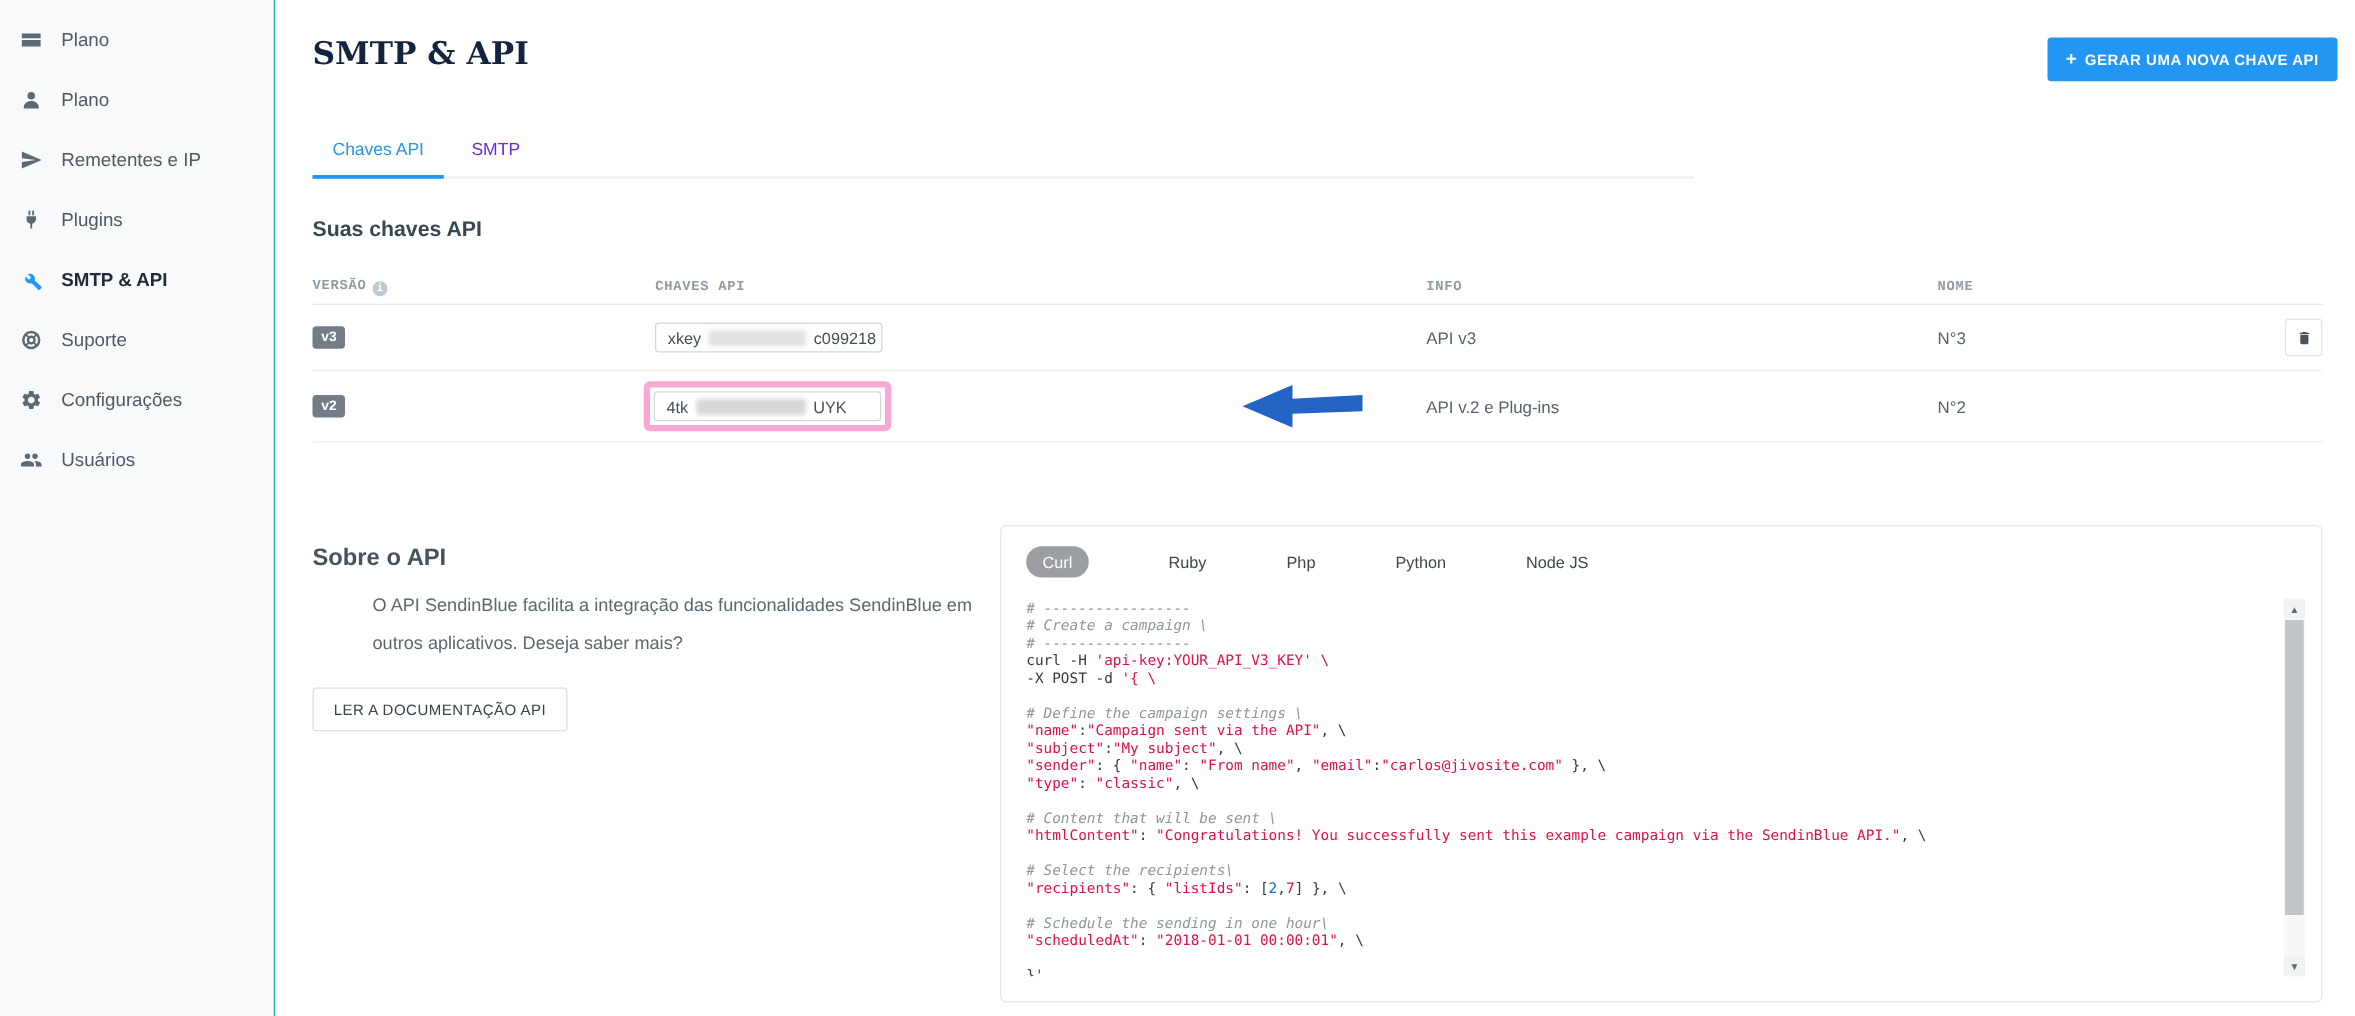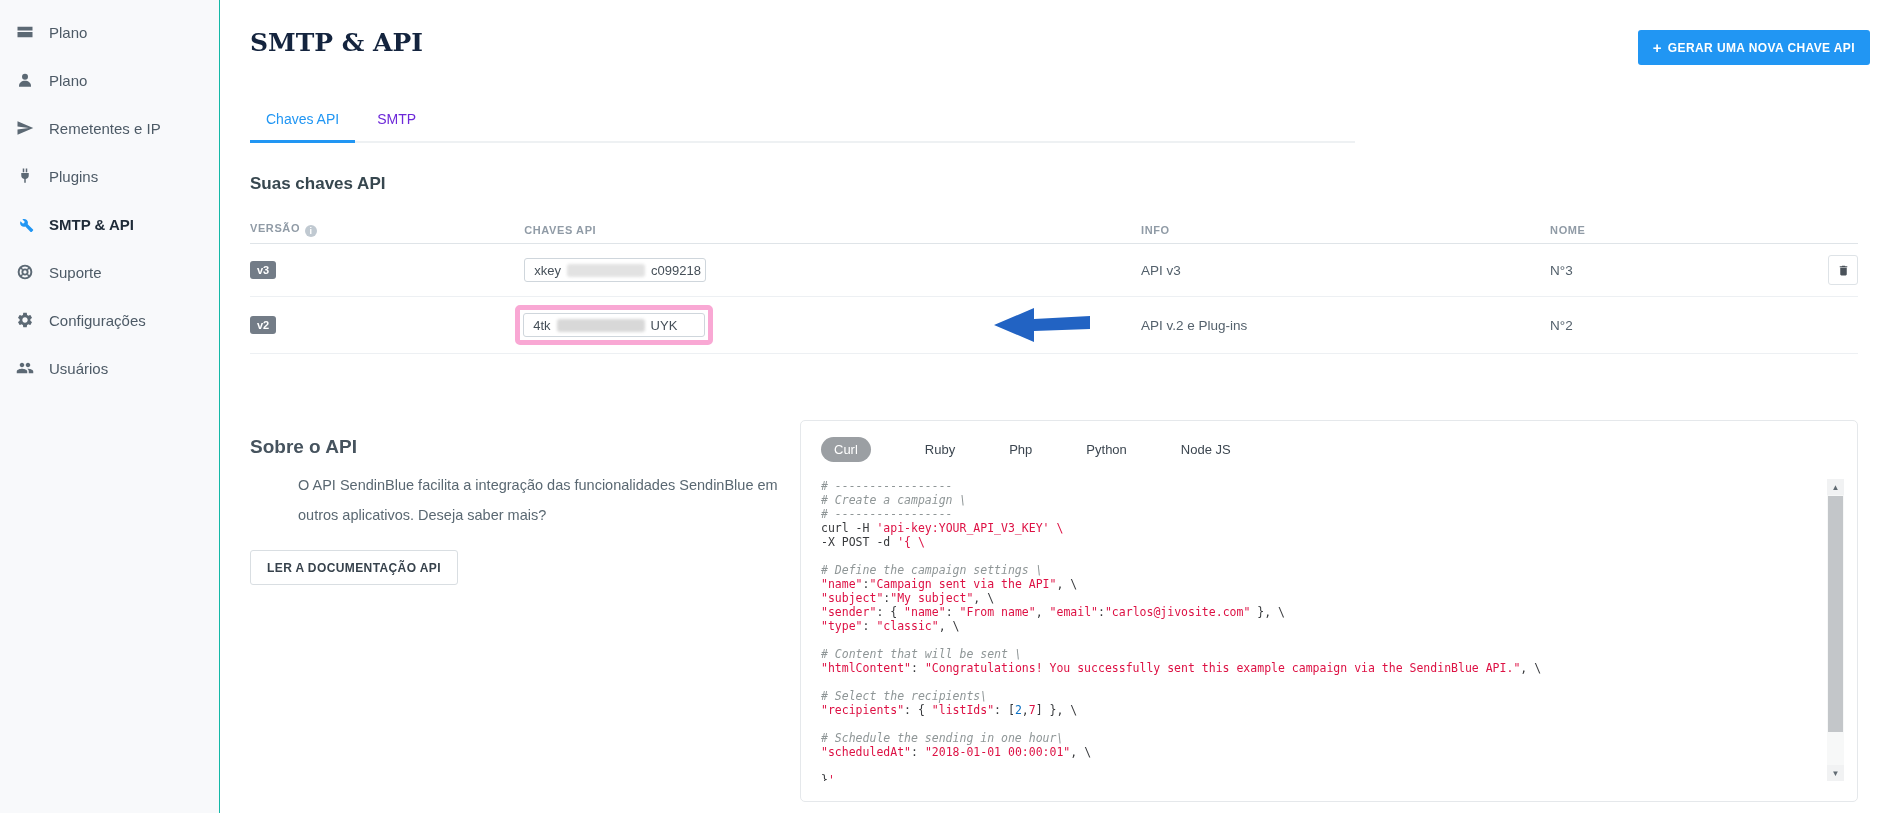--- a/index.html
+++ b/index.html
@@ -32,21 +32,21 @@
           display:flex; border-bottom:2px solid #eef1f3; }
   .tab { padding:9px 16px 13px; font-size:14px; color:#6d28d9; cursor:pointer; }
   .tab.active { color:#2196f3; border-bottom:3px solid #2196f3; margin-bottom:-2px; }
   .tab + .tab { margin-left:6px; }
 
   
   .section-title { position:absolute; left:250px; top:174px; font-size:17px; color:#37474f; }
   .keys-table { position:absolute; left:250px; top:216px; width:1608px; }
   .thead { display:flex; align-items:center; height:28px;
            color:#909ba6; font-size:11px; font-weight:bold; letter-spacing:.6px;
-           border-bottom:1px solid #dfe4e8; }
+           border-bottom:1px solid #dfe4e8;font-family:Liberation Mono, monospace; }
   .trow { display:flex; align-items:center; border-bottom:1px solid #edf0f3;
           font-size:13.5px; color:#54616c; position:relative; }
   .trow.r1 { height:53px; }
   .trow.r2 { height:57px; }
   .c1 { width:277px; } .c2 { width:623px; position:relative; }
   .c3 { width:397px; } .c4 { width:253px;margin-left:16px; }
   .c5 { width:58px; display:flex; justify-content:flex-end; }
   .info-icon { display:inline-flex; align-items:center; justify-content:center;
                width:12px; height:12px; border-radius:50%; background:#c0c9d1;
                color:#fff; font-size:9px; font-weight:bold; margin-left:5px;
@@ -68,28 +68,28 @@
               background:#fff; display:flex; align-items:center; justify-content:center;
               cursor:pointer; }
   .icon-btn svg { width:13px; height:13px; fill:#4a525a; }
 
   
   .about-title { position:absolute; left:250px; top:436px; font-size:19px; color:#46535e; }
   .about-text  { position:absolute; left:250px; top:470px; width:510px;
                  font-size:14.5px; line-height:30px; color:#5a6872;margin-left:48px; }
   .doc-btn { position:absolute; left:250px; top:550px; height:35px; padding:0 16px;
              background:#fff; border:1px solid #d9dee2; border-radius:3px;
-             font-family:"Liberation Sans", sans-serif; font-size:12px; font-weight:bold;
+             font-family:"Liberation Sans", sans-serif; font-size:12px; font-weight:normal;
              letter-spacing:.4px; color:#37424c; cursor:pointer; }
 
   
   .code-card { position:absolute; left:800px; top:420px; width:1058px; height:382px;
                border:1px solid #e5e8eb; border-radius:5px; background:#fff; }
   .code-tabs { position:absolute; left:20px; top:16px; display:flex; align-items:center;
-               gap:26px; font-size:13px; color:#3c4650; }
+               gap:36px; font-size:13px; color:#3c4650; }
   .code-pill { cursor:pointer;padding-left:28px; }
   .code-pill.active { background:#9b9fa3; color:#fff; padding:5px 13px; border-radius:14px; }
   .code-area { position:absolute; left:20px; top:58px; right:40px; bottom:20px;
                overflow:hidden; font-family:"DejaVu Sans Mono", monospace;
                font-size:11.5px; line-height:14px; white-space:pre; }
   .code-line { min-height:14px; }
   .com { color:#8f9697; font-style:italic; }
   .pln { color:#37393c; }
   .str { color:#dd1144; }
   .lit { color:#0a6fc2; }

